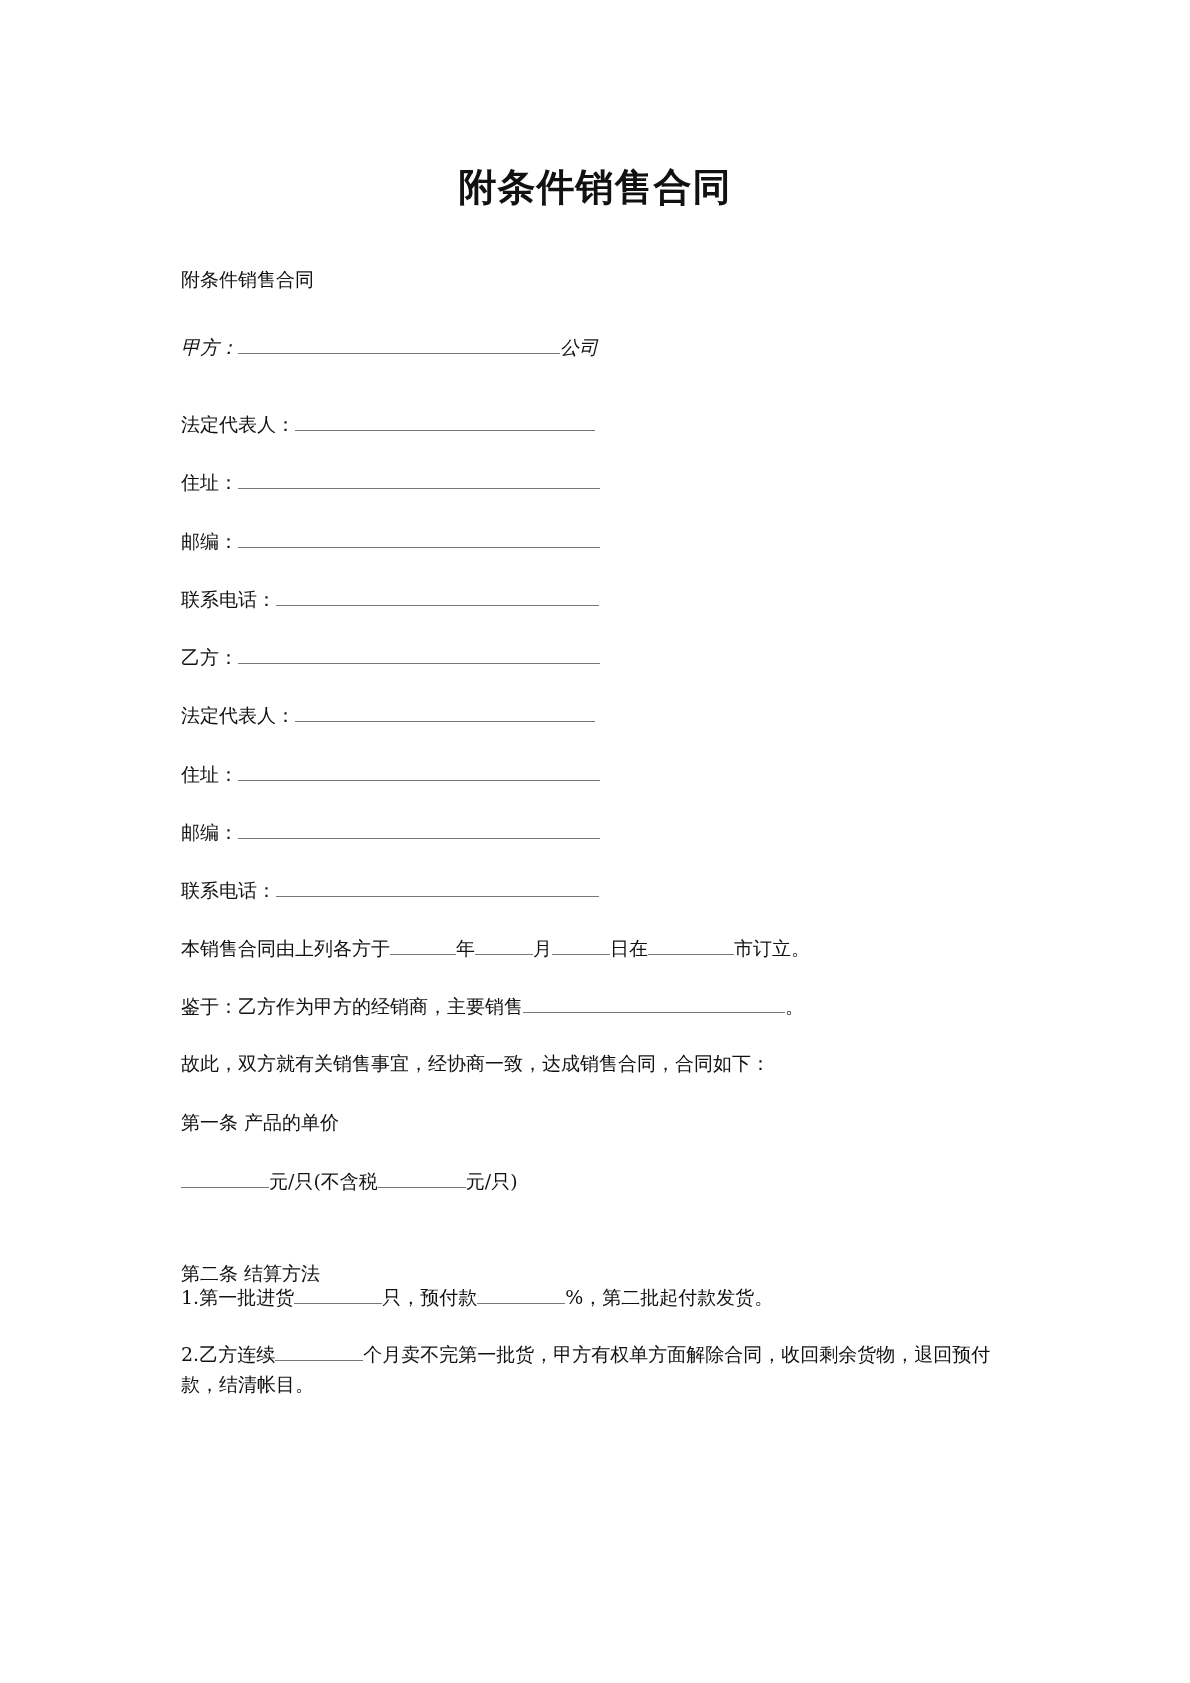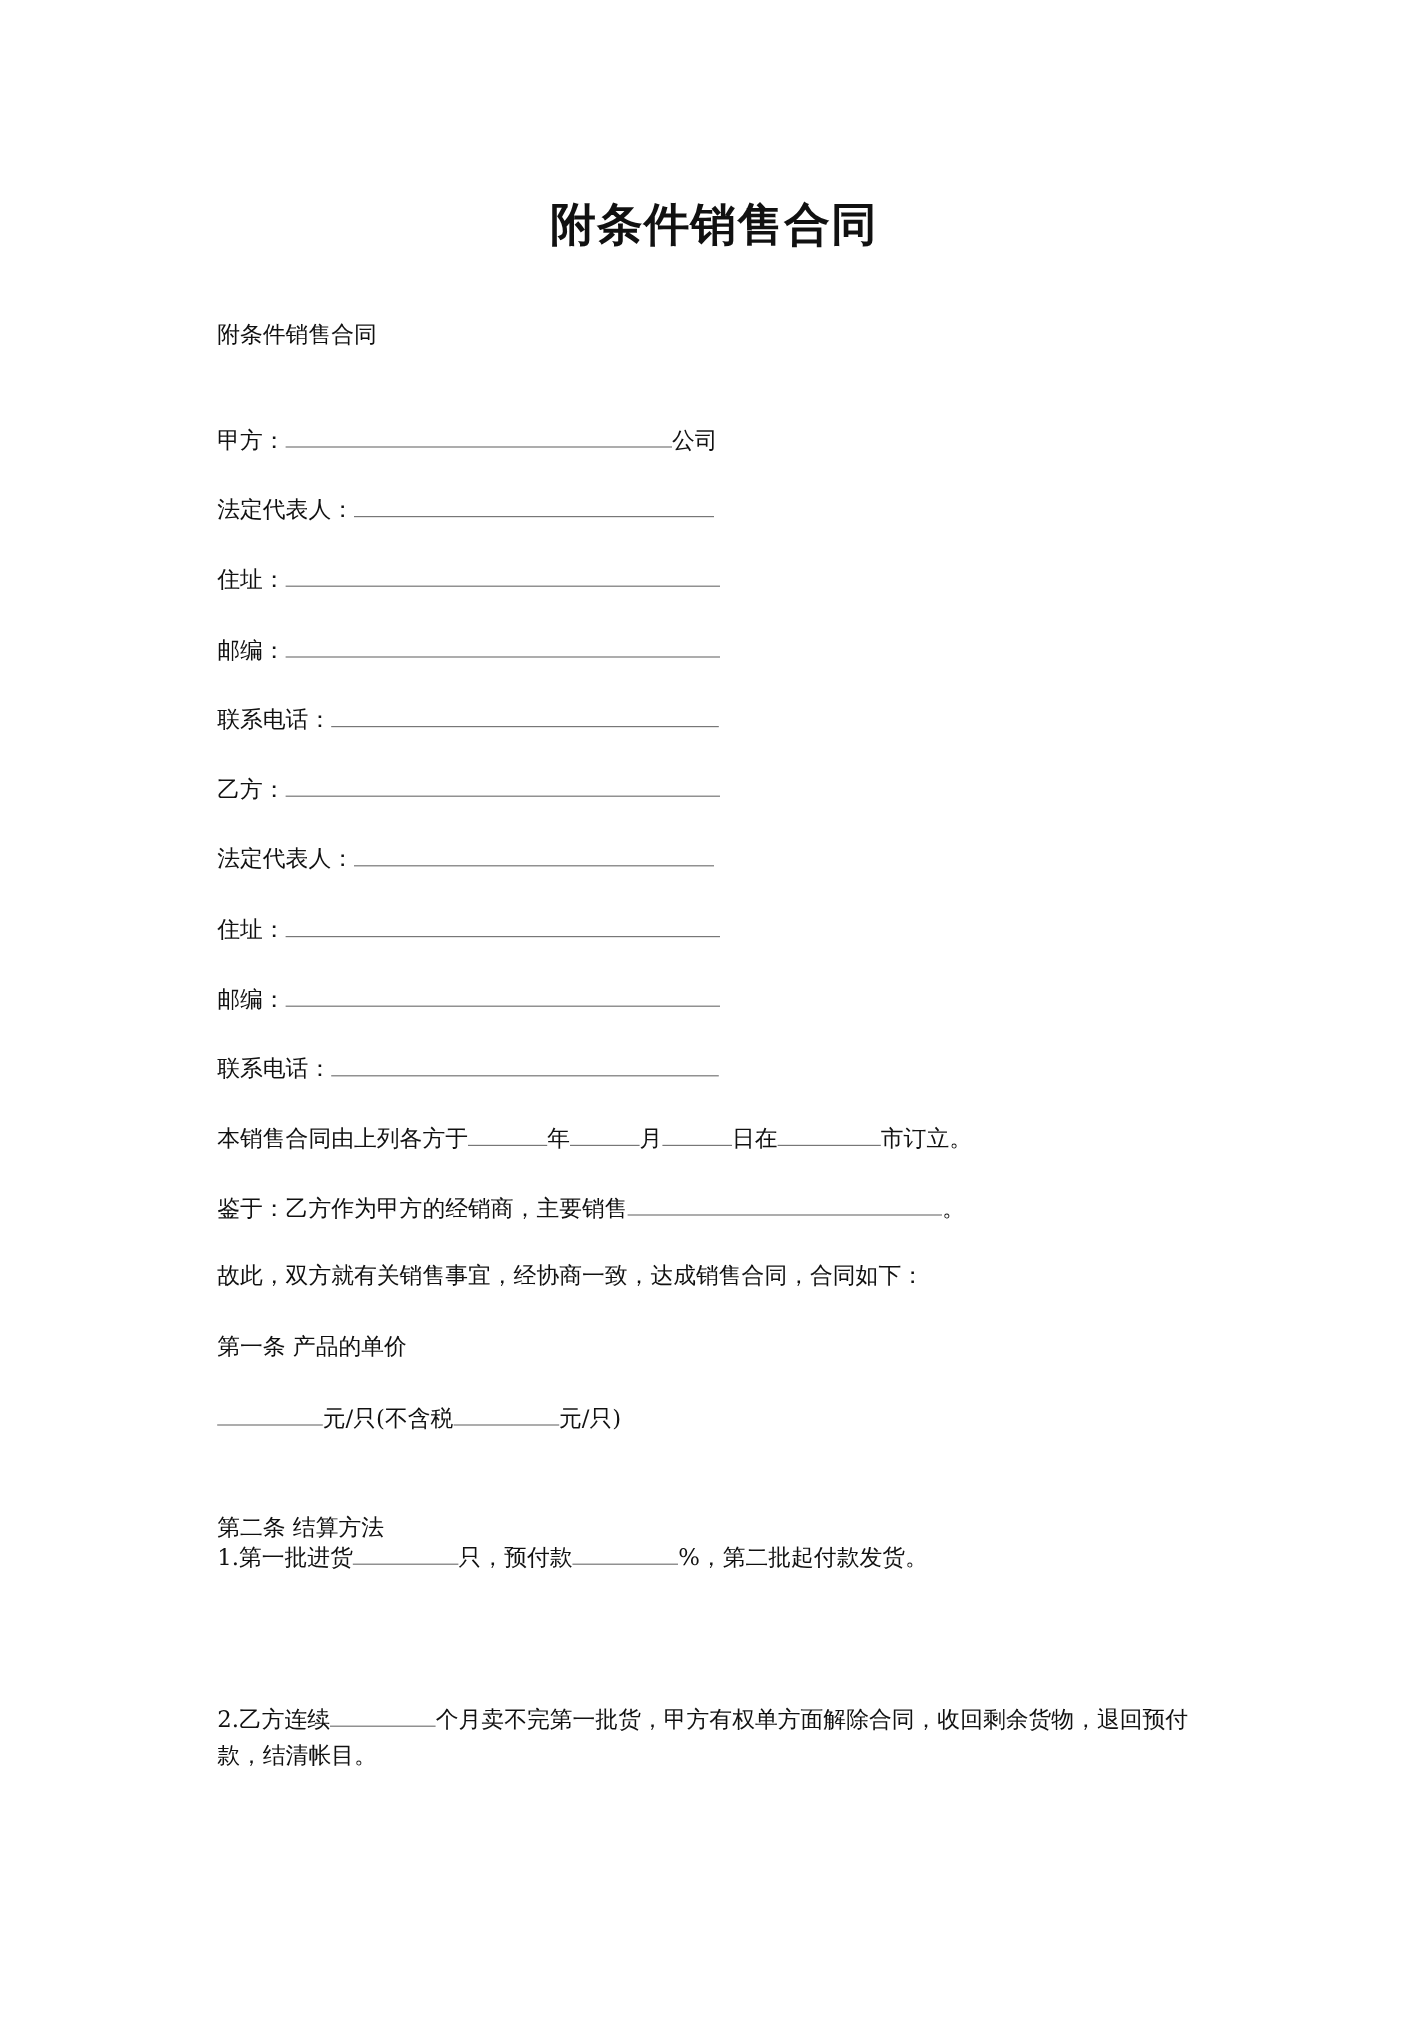--- a/index.html
+++ b/index.html
@@ -12,21 +12,21 @@
   .blank { display: inline-block; border-bottom: 1px solid #777; height: 20px; vertical-align: baseline; }
   .wrap { white-space: normal; width: 830px; line-height: 30px; }
 </style>
 </head>
 <body>
 
 <div class="title">附条件销售合同</div>
 
 <div class="line" style="top:266px;">附条件销售合同</div>
 
-<div class="line" style="top:352px;">
+<div class="line" style="top:333px;font-style:italic;">
   <span>甲方：</span><span class="blank" style="width:322px;"></span><span>公司</span>
 </div>
 <div class="line" style="top:410px;">
   <span>法定代表人：</span><span class="blank" style="width:300px;"></span>
 </div>
 <div class="line" style="top:468px;">
   <span>住址：</span><span class="blank" style="width:362px;"></span>
 </div>
 <div class="line" style="top:527px;">
   <span>邮编：</span><span class="blank" style="width:362px;"></span>
@@ -63,15 +63,15 @@
 
 <div class="line" style="top:1109px;">第一条 产品的单价</div>
 <div class="line" style="top:1167px;text-align:right;">
   <span class="blank" style="width:88px;"></span><span>元/只(不含税</span><span class="blank" style="width:88px;"></span><span>元/只)</span>
 </div>
 
 <div class="line" style="top:1260px;">第二条 结算方法</div>
 <div class="line" style="top:1283px;text-align:right;">
   <span>1.第一批进货</span><span class="blank" style="width:88px;"></span><span>只，预付款</span><span class="blank" style="width:88px;"></span><span>%，第二批起付款发货。</span>
 </div>
-<div class="line wrap" style="top:1418px;">
+<div class="line wrap" style="top:1339px;">
   <span>2.乙方连续</span><span class="blank" style="width:88px;"></span><span>个月卖不完第一批货，甲方有权单方面解除合同，收回剩余货物，退回预付款，结清帐目。</span>
 </div>
 
 </body></html>

